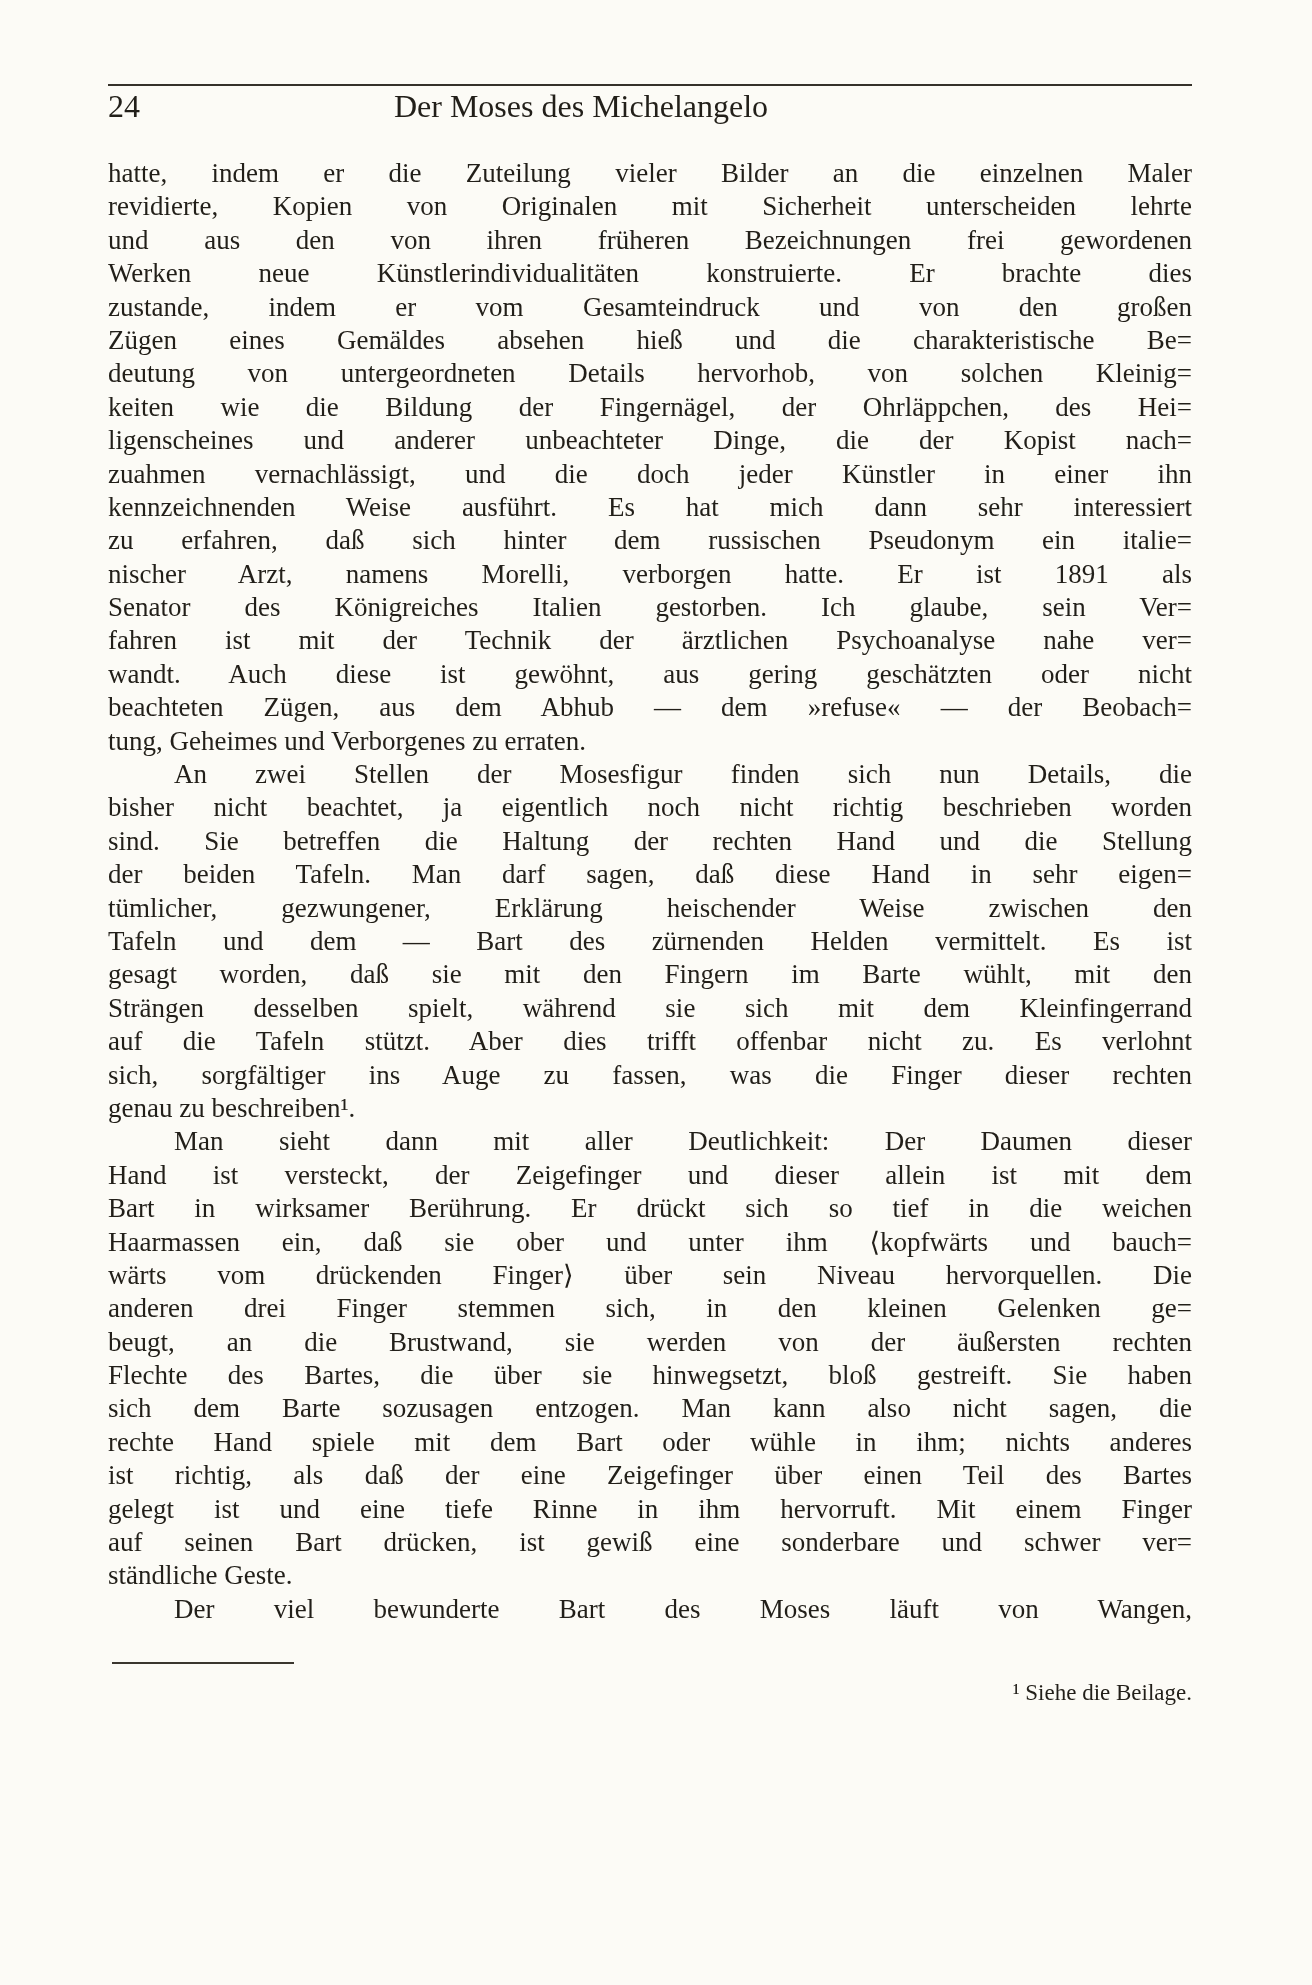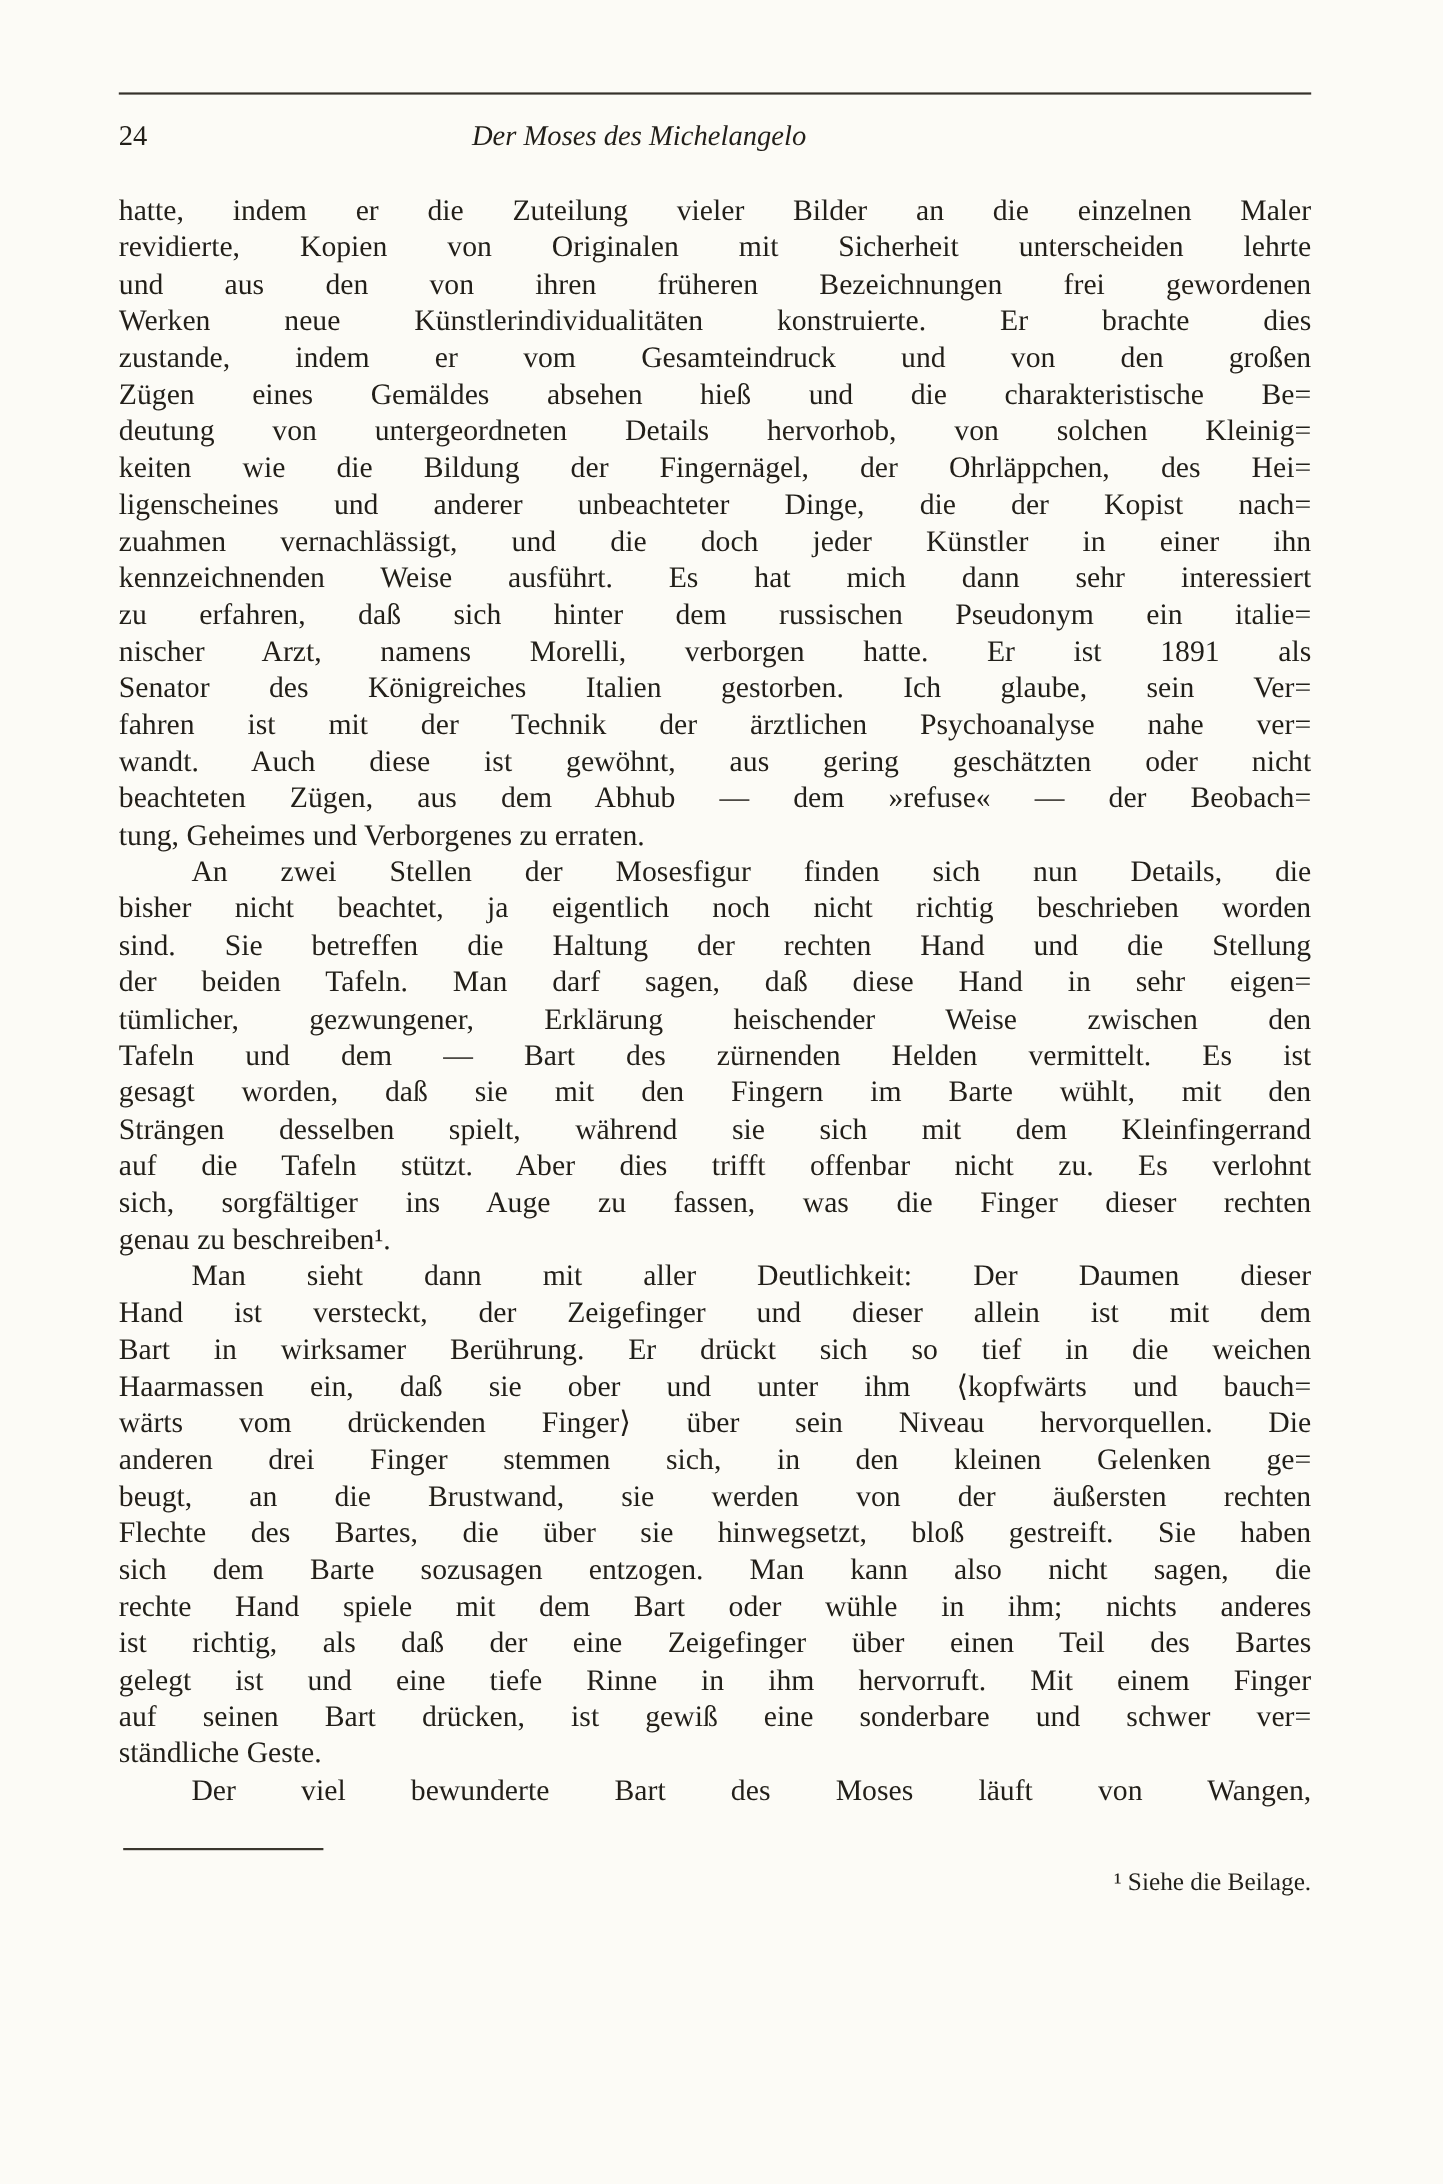--- a/index.html
+++ b/index.html
@@ -23,36 +23,35 @@
     width: 1084px;
   }
   .header-rule {
     margin-top: 84px;
     border-top: 2px solid #35312a;
     height: 0;
   }
   .running-head {
     position: relative;
     height: 36px;
-    margin-top: 21px;
-    font-size: 26px;
+    margin-top: 3px;
+    font-size: 32px;
     line-height: 34px;
   }
   .page-num {
     position: absolute;
     left: 0;
     top: 0;
   }
   .head-title {
     position: absolute;
     left: 50%;
     top: 0;
     transform: translateX(calc(-50% - 69px));
     white-space: nowrap;
-    font-style: italic;
   }
   .body-text {
     margin-top: 32px;
     font-size: 27px;
     line-height: 33.4px;
   }
   .line {
     text-align: justify;
     text-align-last: justify;
     white-space: normal;

